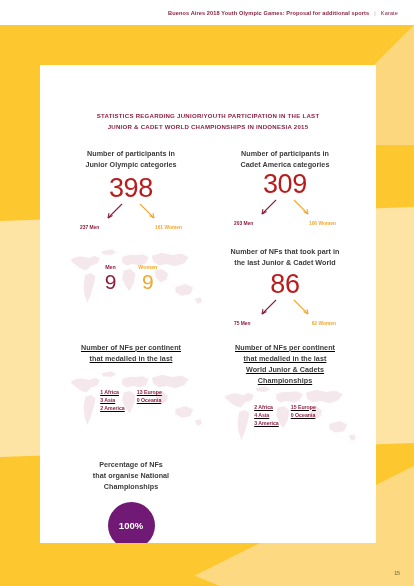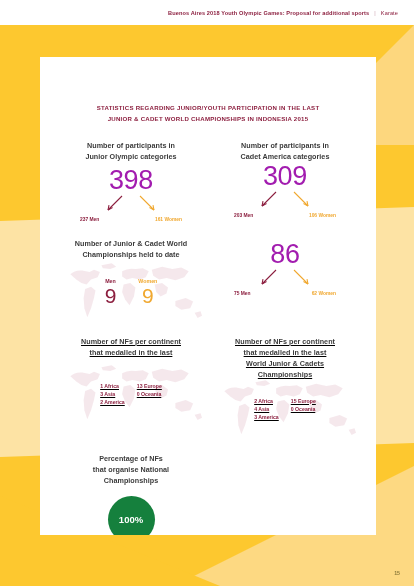--- a/index.html
+++ b/index.html
@@ -103,21 +103,21 @@
 
   .header-sport {
     font-weight: normal;
     color: #8c1f3f;
   }
 
   
   .card {
     position: absolute;
     left: 40px;
-    top: 57px;
+    top: 65px;
     width: 336px;
     height: 478px;
     background: #ffffff;
     overflow: hidden;
   }
 
   .card-inner {
     position: relative;
     width: 100%;
     height: 100%;
@@ -156,21 +156,21 @@
     font-weight: bold;
     color: #3b3b3b;
     line-height: 1.55;
     letter-spacing: 0.005em;
   }
 
   
   .big-number {
     font-size: 27px;
     font-weight: 300;
-    color: #a21caf;
+    color: #b91c1c;
     line-height: 1;
     letter-spacing: -0.01em;
   }
 
   
   .split {
     position: relative;
     width: 118px;
     height: 28px;
   }
@@ -287,21 +287,21 @@
     font-weight: bold;
     color: #8c1f3f;
     white-space: nowrap;
   }
 
   
   .pct-circle {
     width: 47px;
     height: 47px;
     border-radius: 50%;
-    background: #15803d;
+    background: #701a75;
     display: flex;
     align-items: center;
     justify-content: center;
   }
 
   .pct-text {
     font-size: 9.5px;
     font-weight: bold;
     color: #ffffff;
   }
@@ -381,24 +381,20 @@
             <span class="label-women">106 Women</span>
           </div>
         </div>
       </div>
 
     </div>
 
     <div class="stat-row" style="margin-top:16px;">
 
       <div class="stat-cell">
-        <div class="block-title">
-          <div>Number of Junior &amp; Cadet World</div>
-          <div>Championships held to date</div>
-        </div>
         <div class="map-wrap" style="height:56px; margin-top:4px;">
           <svg class="map-bg" viewBox="0 0 200 100">
             <g fill="#e8c9d3">
               <path d="M18 26 Q24 20 34 21 L44 23 L50 20 L58 23 L55 30 L46 33 L40 40 L33 38 L26 33 Z"></path>
               <path d="M38 46 L46 43 L52 48 L50 58 L46 72 L41 84 L37 72 L36 58 Z"></path>
               <path d="M88 22 Q96 17 106 19 L116 18 L124 22 L120 30 L112 33 L102 31 L94 33 L88 29 Z"></path>
               <path d="M90 40 L99 38 L106 44 L104 56 L98 68 L92 60 L88 50 Z"></path>
               <path d="M128 20 L142 16 L156 19 L168 17 L178 22 L172 30 L160 34 L148 31 L138 33 L130 28 Z"></path>
               <path d="M132 40 L142 38 L150 44 L148 52 L140 56 L134 50 Z"></path>
               <path d="M160 62 L174 58 L184 63 L180 72 L168 74 L160 69 Z"></path>
@@ -414,20 +410,22 @@
             <div class="nine-col">
               <span class="nine-cap-women">Women</span>
               <span class="nine-women">9</span>
             </div>
           </div>
         </div>
       </div>
 
       <div class="stat-cell">
         <div class="block-title">
+          <div>Number of NFs that took part in</div>
+          <div>the last Junior &amp; Cadet World</div>
         </div>
         <div class="big-number" style="margin-top:3px;">86</div>
         <div class="split">
           <svg width="118" height="28" viewBox="0 0 118 28">
             <path d="M50 2 L36 16" stroke="#8c1f3f" stroke-width="1.1" fill="none"></path>
             <path d="M36 16 L40.5 13.5 M36 16 L37 11.2" stroke="#8c1f3f" stroke-width="1.1" fill="none"></path>
             <path d="M68 2 L82 16" stroke="#f0a830" stroke-width="1.1" fill="none"></path>
             <path d="M82 16 L77.5 13.5 M82 16 L81 11.2" stroke="#f0a830" stroke-width="1.1" fill="none"></path>
           </svg>
           <div class="split-labels">

